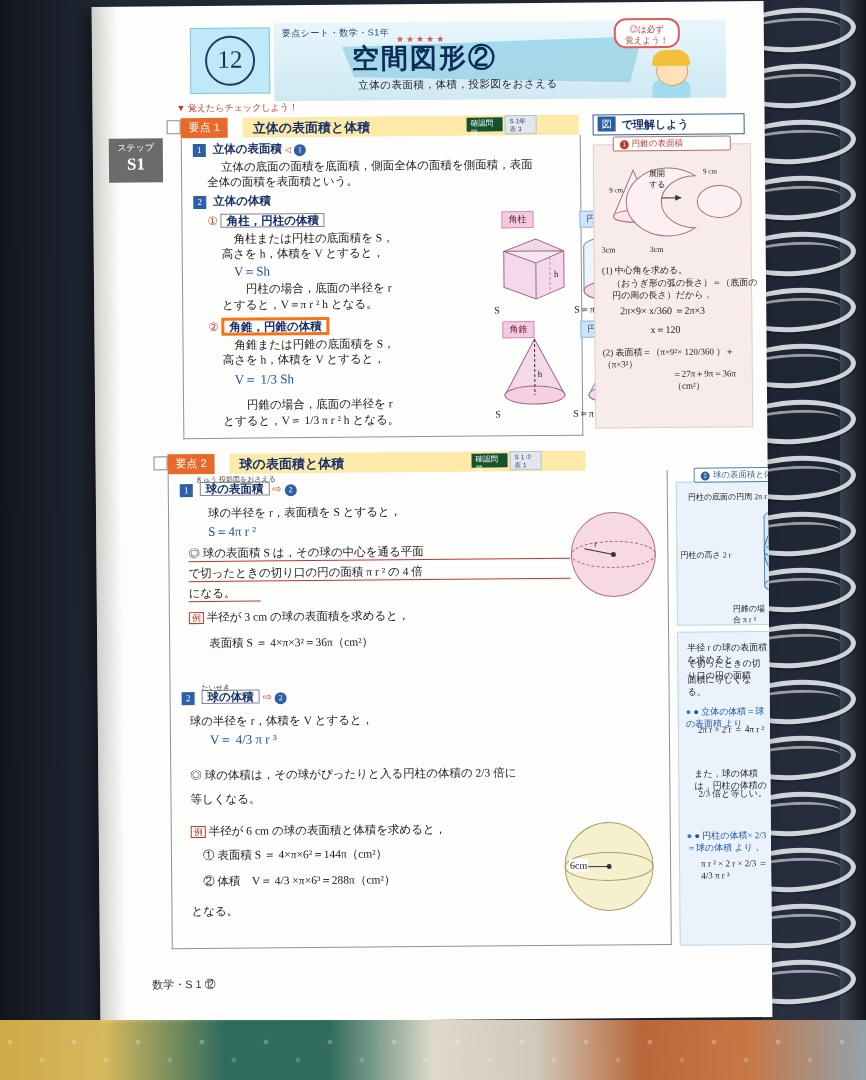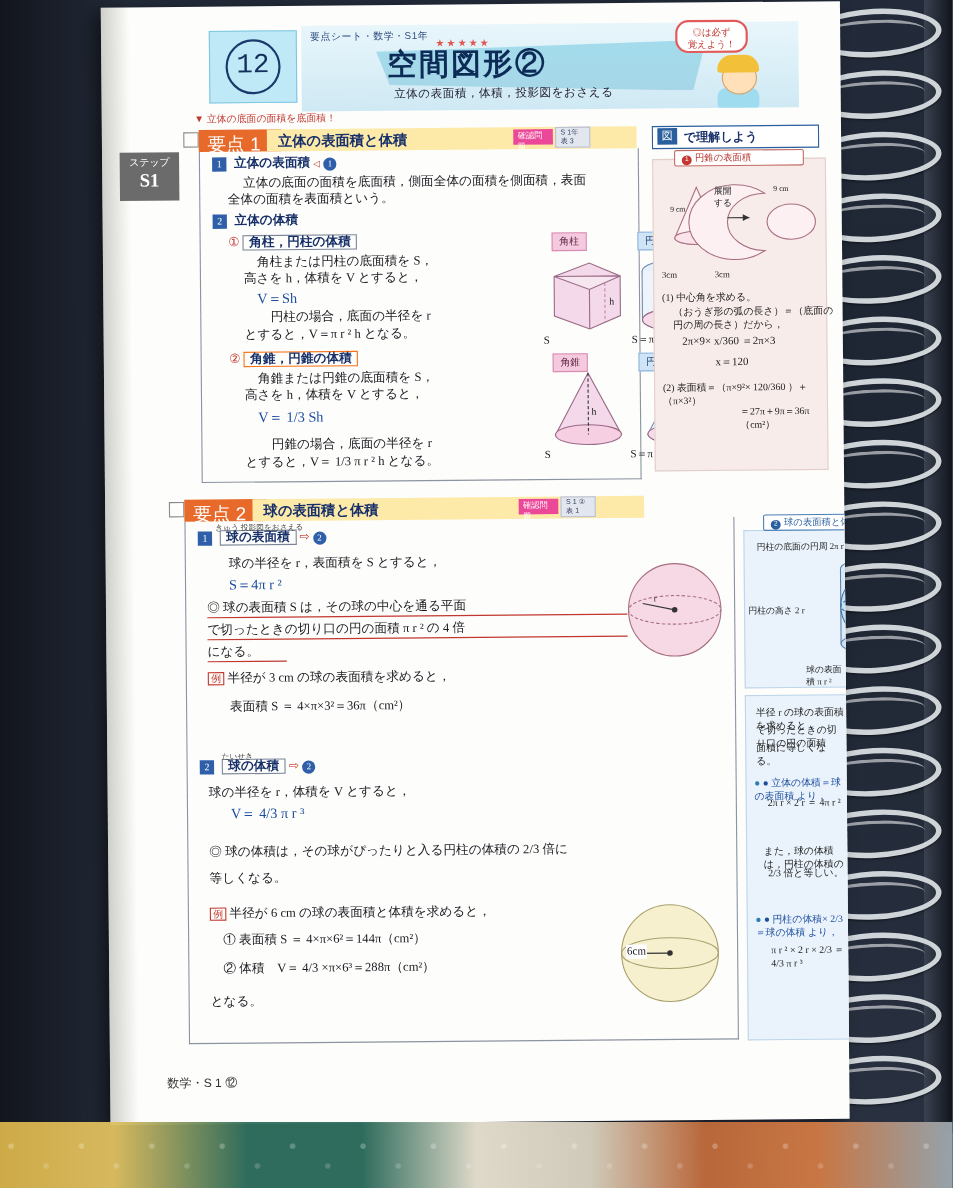--- a/index.html
+++ b/index.html
@@ -38,21 +38,21 @@
     transform:rotate(-0.5deg);
     overflow:hidden;
   }
   .page-shadow-left{position:absolute;left:0;top:0;width:26px;height:100%;
     background:linear-gradient(90deg,rgba(120,120,110,.35),rgba(255,255,255,0));}
   
   .hdr{position:absolute;left:90px;top:10px;width:560px;height:92px;}
   .numcircle{position:absolute;left:8px;top:12px;width:78px;height:64px;
     background:#bfe9f7;border:1px solid #7ec7e0;display:flex;align-items:center;justify-content:center;}
   .numcircle span{display:inline-block;width:46px;height:46px;border:2px solid #1a3a6b;border-radius:50%;
-    color:#14305c;font-size:25px;line-height:44px;text-align:center;font-family:Liberation Mono, monospace;}
+    color:#14305c;font-size:25px;line-height:44px;text-align:center;font-family:Liberation Serif, serif;}
   .hdr-band{position:absolute;left:92px;top:8px;width:452px;height:78px;
     background:linear-gradient(180deg,#e8f6fb,#cfe9f4);}
   .hdr-tag{position:absolute;left:100px;top:12px;font-size:9px;color:#2c4b7c;letter-spacing:.5px;}
   .hdr-title{position:absolute;left:170px;top:26px;font-size:27px;color:#0d2b57;font-weight:bold;
     font-family:"Liberation Serif",serif;letter-spacing:2px;}
   .hdr-stars{position:absolute;left:214px;top:20px;font-size:9px;color:#e0554f;letter-spacing:2px;}
   .hdr-sub{position:absolute;left:176px;top:64px;font-size:10.5px;color:#223;letter-spacing:.5px;}
   .hdr-ribbon{position:absolute;left:160px;top:24px;width:300px;height:46px;
     background:linear-gradient(180deg,rgba(110,200,225,.55),rgba(80,175,205,.35));
     clip-path:polygon(0 18%,100% 0,96% 100%,4% 84%);}
@@ -64,28 +64,28 @@
      border:1px solid #d8a266;}
   .hdr-char .hair{position:absolute;left:6px;top:2px;width:38px;height:16px;background:#f3c03a;border-radius:18px 18px 4px 4px;}
   .hdr-char .body{position:absolute;left:6px;top:32px;width:38px;height:18px;background:#9fdcef;border-radius:8px 8px 3px 3px;}
   .hdr-check{position:absolute;left:84px;top:96px;font-size:9px;color:#c2372f;}
   
   .step{position:absolute;left:16px;top:132px;width:54px;height:44px;background:#6b6b6b;color:#fff;
     text-align:center;font-size:9px;padding-top:3px;box-sizing:border-box;}
   .step b{display:block;font-size:17px;line-height:20px;font-family:"Liberation Serif",serif;}
   
   .sec{position:absolute;height:20px;}
-  .sec .pill{position:absolute;left:0;top:0;height:20px;background:#e86a2a;color:#fff;font-size:17px;
-    padding:2px 19px 0 8px;box-sizing:border-box;}
+  .sec .pill{position:absolute;left:0;top:0;height:20px;background:#e86a2a;color:#fff;font-size:11px;
+    padding:2px 8px 0 8px;box-sizing:border-box;}
   .sec .bar{position:absolute;left:62px;top:0;height:20px;background:#fde9a8;}
   .sec .bar .t{position:absolute;left:10px;top:2px;font-size:13px;color:#17306a;font-weight:bold;}
   .sec .chk{position:absolute;left:-14px;top:2px;width:12px;height:12px;border:1.5px solid #8a8a8a;}
   .mini-tag{position:absolute;height:14px;background:#e2e6ef;border:1px solid #b9c0cf;font-size:7.5px;
     color:#33405e;padding:1px 4px;box-sizing:border-box;}
-  .mini-red{background:#ec4899;color:#fff;border:none;}
+  .mini-red{background:#14532d;color:#fff;border:none;}
   .num-badge{display:inline-block;width:13px;height:13px;background:#2f5fa8;color:#fff;font-size:9px;
     text-align:center;line-height:13px;margin-right:4px;}
   .txt{position:absolute;font-size:11.5px;color:#1a1a22;line-height:15px;font-family:"Liberation Serif",serif;}
   .txt.small{font-size:10px;line-height:13px;}
   .red{color:#c2372f;}
   .blue{color:#1d4ea0;}
   
   .panel{position:absolute;background:#f7ecea;border:1px solid #e2cfcb;}
   .panel-b{position:absolute;background:#eaf3fb;border:1px solid #bdd6ea;}
   .panel-hd{position:absolute;height:15px;background:#fff;border:1px solid #c26a62;color:#b5342d;
@@ -142,21 +142,21 @@
     <div class="hdr-title">空間図形②</div>
     <div class="hdr-sub">立体の表面積，体積，投影図をおさえる</div>
     <div class="hdr-bubble" style="white-space:pre-line"><span>◎は必ず
 覚えよう！</span></div>
     <div class="hdr-char">
       <div class="body"></div>
         <div class="face"></div>
         <div class="hair"></div>
     </div>
   </div>
-  <div class="hdr-check">▼ <span>立体の底面の面積を底面積！</span></div>
+  <div class="hdr-check">▼ <span>覚えたらチェックしよう！</span></div>
 
   <div class="step">
     <span>ステップ</span>
     <b>S1</b>
   </div>
 
   <div class="sec" style="left:88px;top:112px;width:400px;">
     <div class="chk"></div>
     <div class="pill">要点 1</div>
     <div class="bar" style="width:336px">
@@ -192,21 +192,21 @@
     <span style="border:1px solid #7b8598;padding:0 5px;color:#17306a;font-weight:bold">角柱，円柱の体積</span>
   </div>
   <div class="txt" style="left:140px;top:226px">角柱または円柱の底面積を S，</div>
   <div class="txt" style="left:128px;top:241px">高さを h，体積を V とすると，</div>
   <div class="txt blue" style="left:140px;top:258px;font-size:13px">V＝Sh</div>
   <div class="txt" style="left:152px;top:276px">円柱の場合，底面の半径を r</div>
   <div class="txt" style="left:128px;top:292px">とすると，V＝π r ² h となる。</div>
 
   <div class="txt" style="left:114px;top:314px">
     <span class="red">②</span>
-    <span style="border:1px solid #f97316;padding:0 5px;color:#17306a;font-weight:bold">角錐，円錐の体積</span>
+    <span style="border:3px solid #f97316;padding:0 5px;color:#17306a;font-weight:bold">角錐，円錐の体積</span>
   </div>
   <div class="txt" style="left:140px;top:332px">角錐または円錐の底面積を S，</div>
   <div class="txt" style="left:128px;top:347px">高さを h，体積を V とすると，</div>
   <div class="txt blue" style="left:140px;top:366px;font-size:13px">V＝ 1/3 Sh</div>
   <div class="txt" style="left:152px;top:392px">円錐の場合，底面の半径を r</div>
   <div class="txt" style="left:128px;top:408px">とすると，V＝ 1/3 π r ² h となる。</div>
 
   <div class="fig-label" style="left:408px;top:208px">角柱</div>
   <div class="fig-label blue" style="left:486px;top:208px">円柱</div>
   <svg style="position:absolute;left:396px;top:222px" width="90" height="90">
@@ -342,21 +342,21 @@
     <line x1="52" y1="48" x2="20" y2="48" stroke="#333" stroke-width="1"></line>
   </svg>
   <div class="txt small" style="left:470px;top:856px;background:#fff;padding:0 1px">6cm</div>
 
   <div class="panel-b" style="left:580px;top:480px;width:156px;height:142px"></div>
   <div class="panel-hd b" style="left:598px;top:466px;width:126px">
     <span style="display:inline-block;width:9px;height:9px;border-radius:50%;background:#2a5f9e;color:#fff;font-size:6px;text-align:center;line-height:9px;margin-right:3px">2</span><span>球の表面積と体積</span>
   </div>
   <div class="rt t8" style="left:592px;top:490px">円柱の底面の円周 2π r</div>
   <div class="rt t8" style="left:584px;top:548px">円柱の高さ 2 r</div>
-  <div class="rt t8" style="left:636px;top:602px">球の表面積 π r ²</div>
+  <div class="rt t8" style="left:636px;top:602px">円錐の場合 π r ²</div>
   <svg style="position:absolute;left:660px;top:500px" width="84" height="104">
     <ellipse cx="38" cy="16" rx="30" ry="9" fill="#dceaf7" stroke="#5d84ad" stroke-width="1"></ellipse>
     <path d="M8,16 L8,84 A30,9 0 0 0 68,84 L68,16" fill="#dceaf7" stroke="#5d84ad" stroke-width="1"></path>
     <ellipse cx="38" cy="84" rx="30" ry="9" fill="#cfe2f4" stroke="#5d84ad" stroke-width="1"></ellipse>
     <circle cx="38" cy="50" r="30" fill="#bfdcf3" fill-opacity=".75" stroke="#3f6f9e" stroke-width="1"></circle>
     <ellipse cx="38" cy="50" rx="30" ry="9" fill="none" stroke="#3f6f9e" stroke-width="1" stroke-dasharray="3,2"></ellipse>
     <circle cx="38" cy="50" r="2" fill="#333"></circle>
     <line x1="38" y1="50" x2="62" y2="46" stroke="#333"></line>
     <text x="46" y="44" font-size="8" font-family="Liberation Serif" fill="#222">r</text>
   </svg>

